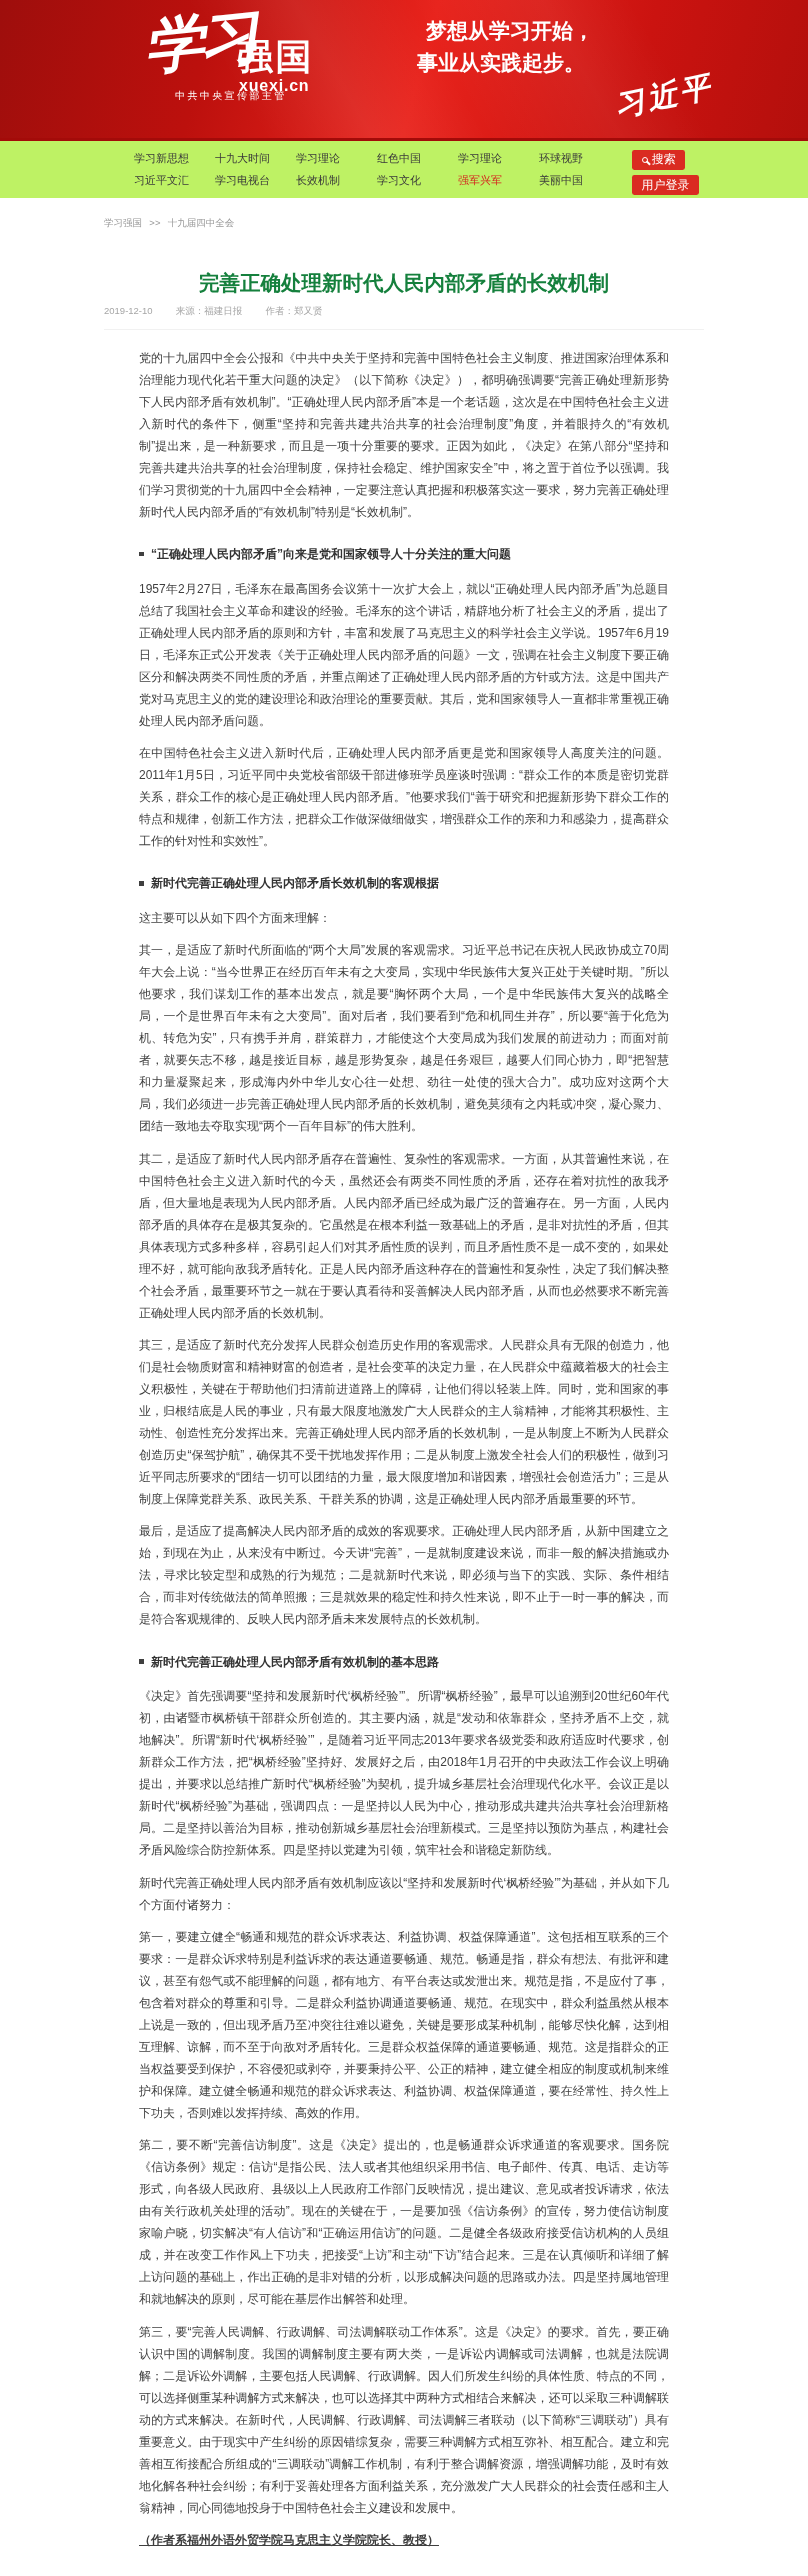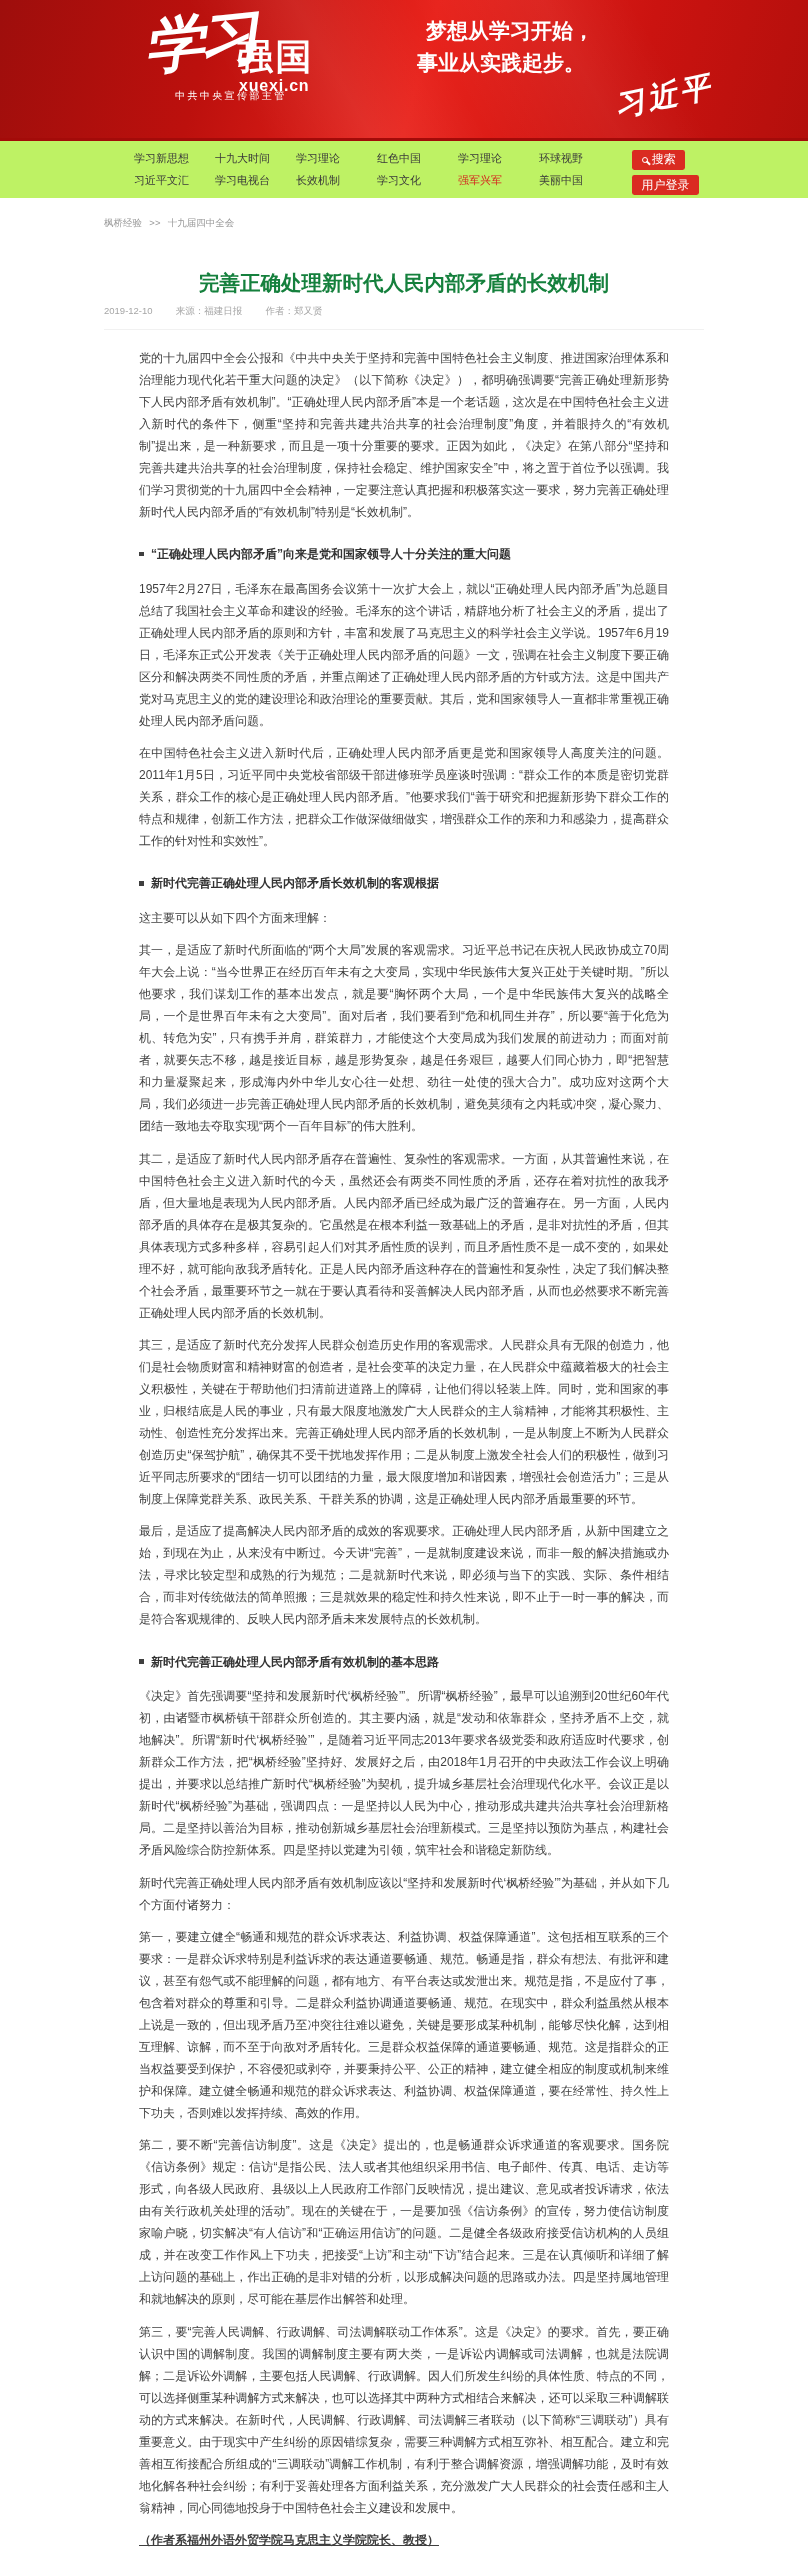--- a/index.html
+++ b/index.html
@@ -86,21 +86,21 @@
     <span>搜索</span>
   </button>
   <button class="btn btn-login">
     <span>用户登录</span>
   </button>
 </nav>
 
 <div class="container">
 
   <div class="breadcrumb">
-    <span>枫桥经验</span>
+    <span>学习强国</span>
     <span class="crumb-sep">&gt;&gt;</span>
     <span>十九届四中全会</span>
   </div>
 
   <h1 class="article-title">完善正确处理新时代人民内部矛盾的长效机制</h1>
 
   <div class="article-meta">
     <span>2019-12-10</span>
     <span>来源：福建日报</span>
     <span>作者：郑又贤</span>

